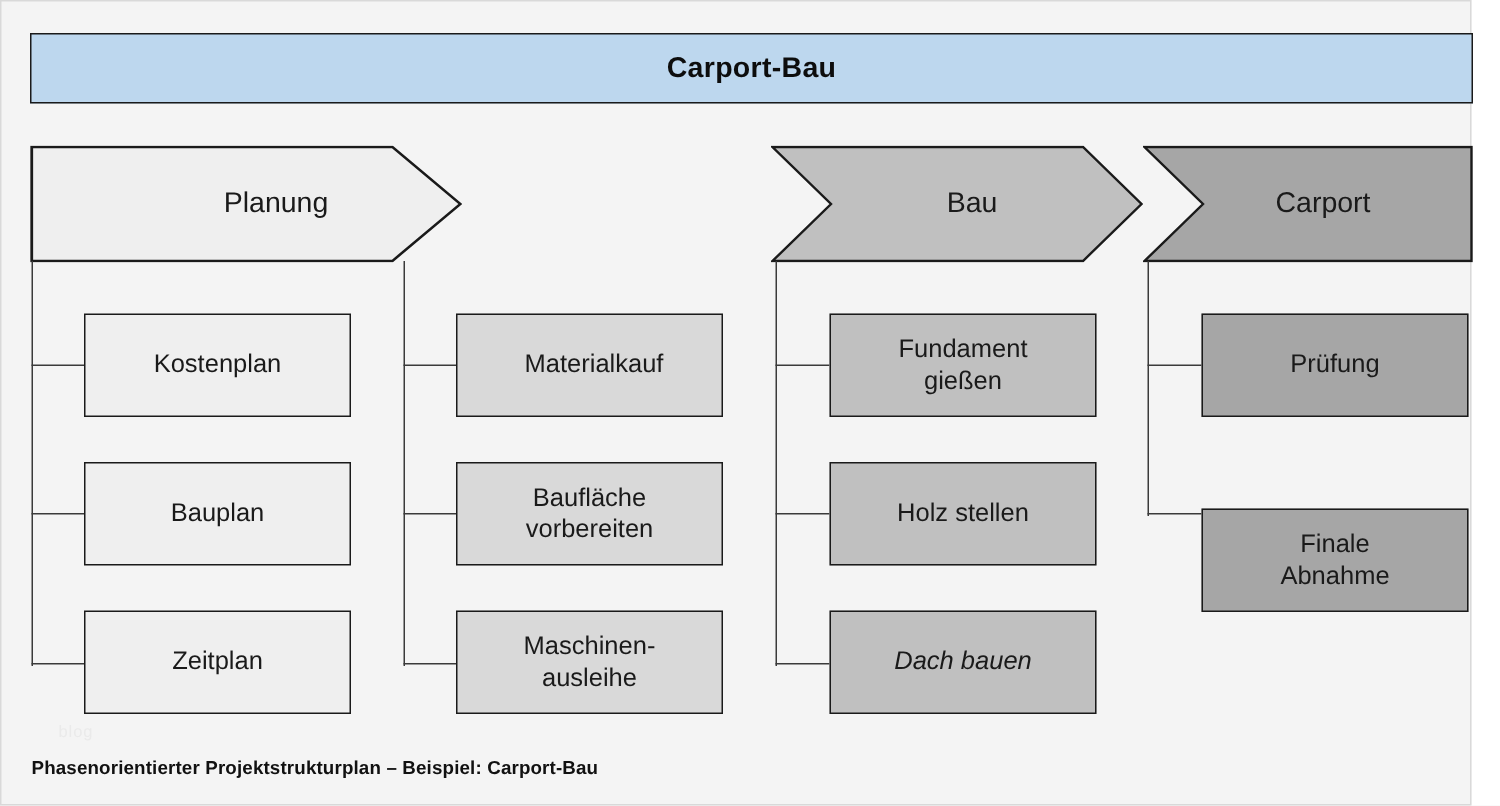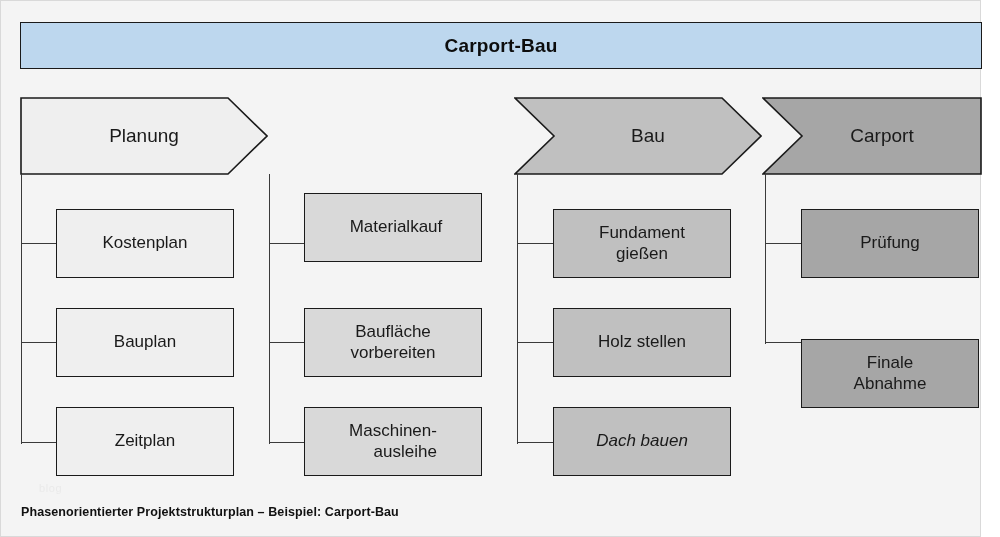--- a/index.html
+++ b/index.html
@@ -89,21 +89,21 @@
 </style>
 </head>
 <body>
 
 <div id="canvas">
 
   <div id="title-bar">
     <span class="title-text">Carport-Bau</span>
   </div>
 
-  <div class="phase-chevron" style="left:19px;width:248px;">
+  <div class="phase-chevron" style="left:19px;width:248px;padding-left:40px;">
     <svg viewBox="0 0 248 78" preserveAspectRatio="none">
       <polygon points="1,1 208,1 247,39 208,77 1,77" fill="#efefef" stroke="#1a1a1a" stroke-width="1.6"></polygon>
     </svg>
     <span class="phase-label">Planung</span>
   </div>
 
 
   <div class="phase-chevron" style="left:513px;width:248px;">
     <svg viewBox="0 0 248 78" preserveAspectRatio="none">
       <polygon points="1,1 208,1 247,39 208,77 1,77 40,39" fill="#c0c0c0" stroke="#1a1a1a" stroke-width="1.6"></polygon>
@@ -140,27 +140,27 @@
   <div class="task-box" style="left:55px;top:208px;background:#efefef;">
     <span>Kostenplan</span>
   </div>
   <div class="task-box" style="left:55px;top:307px;background:#efefef;">
     <span>Bauplan</span>
   </div>
   <div class="task-box" style="left:55px;top:406px;background:#efefef;">
     <span>Zeitplan</span>
   </div>
 
-  <div class="task-box" style="left:303px;top:192px;background:#d9d9d9;padding-left:12px;">
+  <div class="task-box" style="left:303px;top:208px;background:#d9d9d9;padding-left:12px;">
     <span>Materialkauf</span>
   </div>
   <div class="task-box" style="left:303px;top:307px;background:#d9d9d9;">
     <span style="max-width:120px;">Baufläche vorbereiten</span>
   </div>
-  <div class="task-box" style="left:303px;top:406px;background:#d9d9d9;text-align:right;">
+  <div class="task-box" style="left:303px;top:406px;background:#d9d9d9;">
     <span style="white-space:pre-line;">Maschinen-
 ausleihe</span>
   </div>
 
   <div class="task-box" style="left:552px;top:208px;background:#c0c0c0;">
     <span style="max-width:130px;">Fundament gießen</span>
   </div>
   <div class="task-box" style="left:552px;top:307px;background:#c0c0c0;">
     <span>Holz stellen</span>
   </div>

